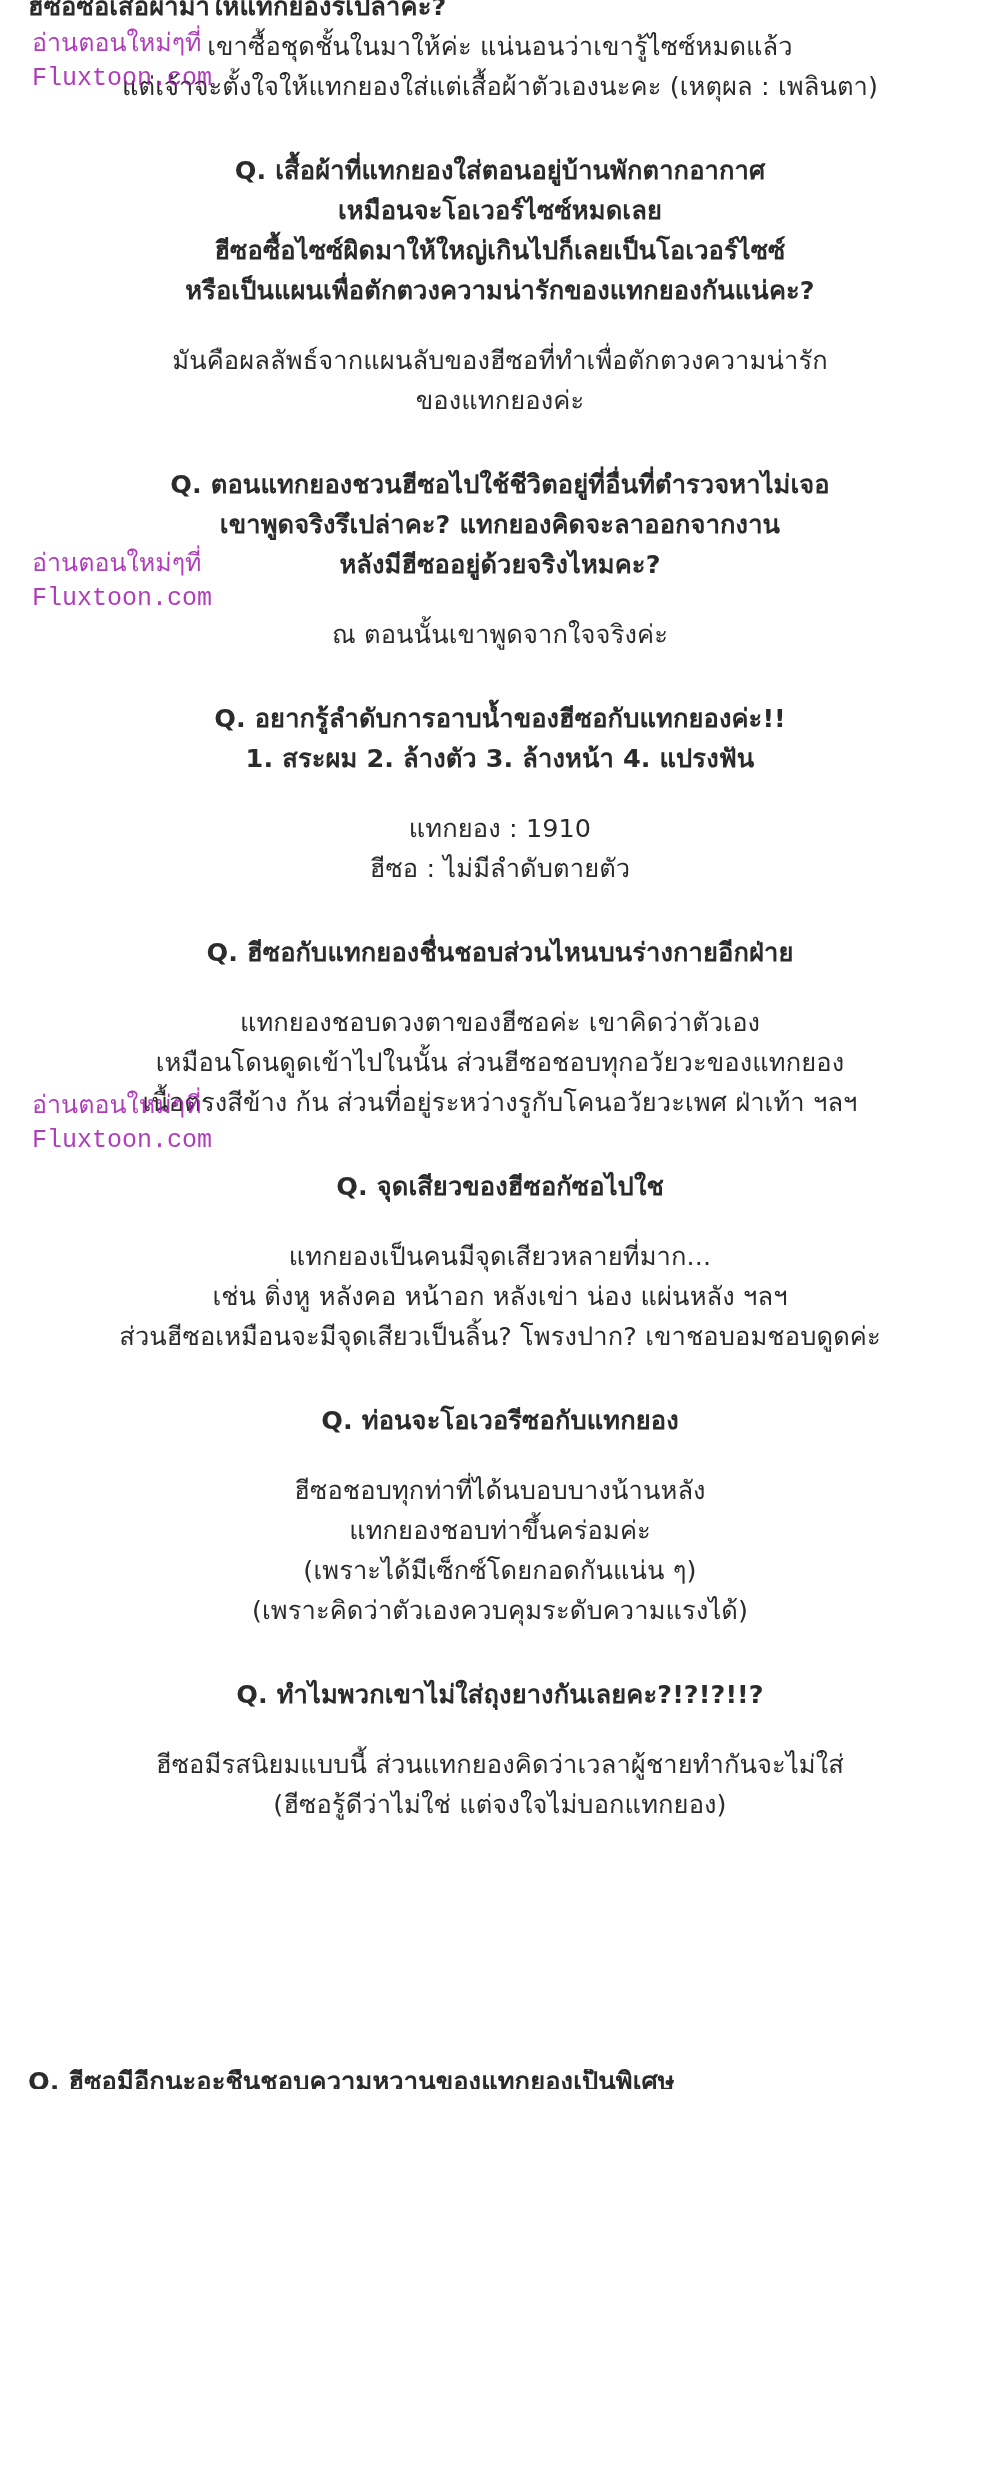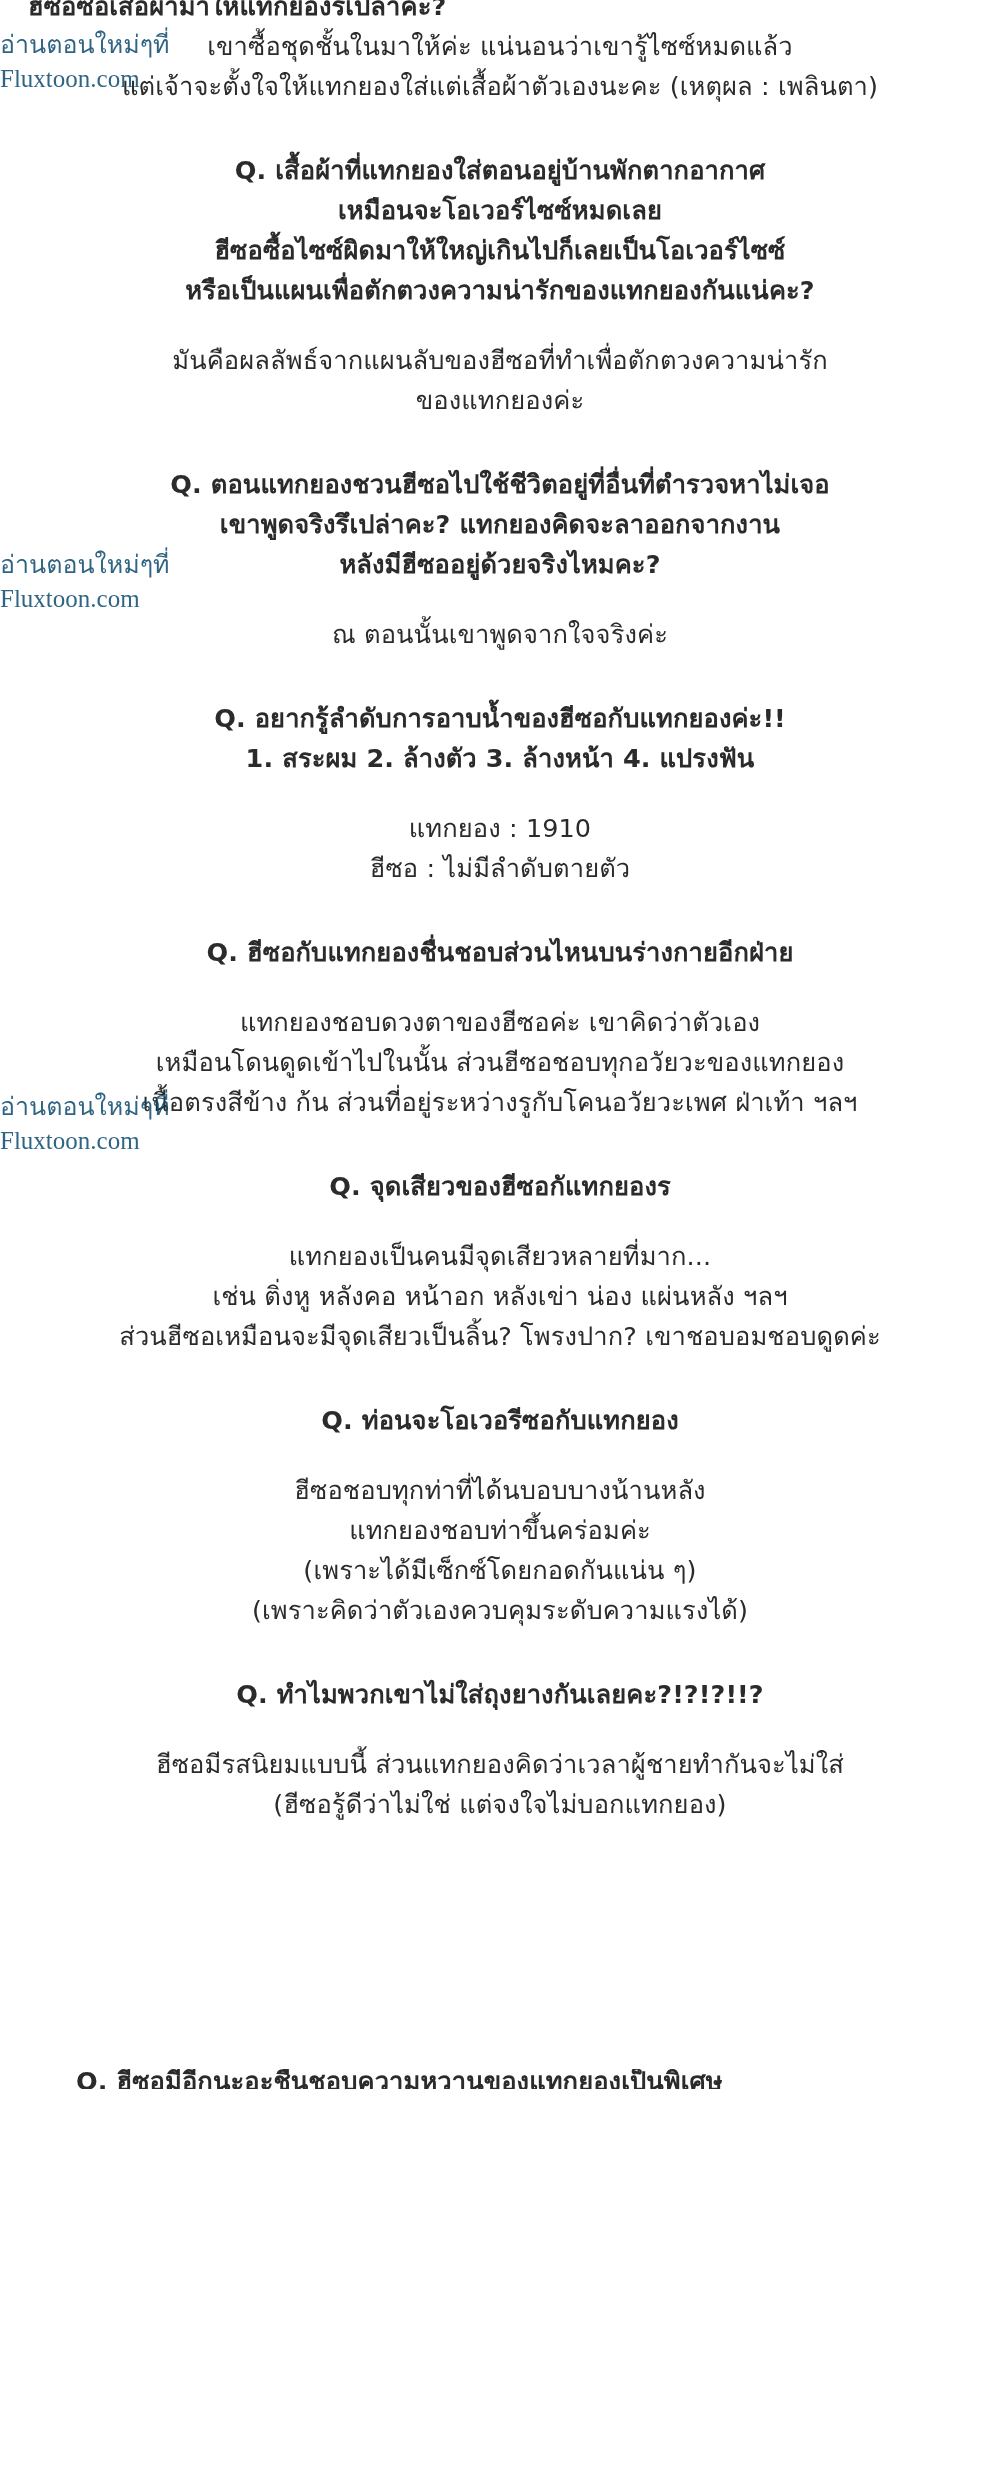--- a/index.html
+++ b/index.html
@@ -46,40 +46,40 @@
     overflow: hidden;
   }
   .clipped-top .line {
     position: relative;
     top: -14px;
   }
   
   .wm {
     position: absolute;
     left: 0;
-    color: #0c4a6e;
+    color: #a21caf;
     font-size: 25px;
     line-height: 34px;
-    font-family: Liberation Serif, serif;
+    font-family: Liberation Mono, monospace;
     white-space: nowrap;
     pointer-events: none;
     opacity: 0.85;
+    padding-left: 32px;
   }
   .wm-1 { top: 28px; }
   .wm-2 { top: 548px; }
   .wm-3 { top: 1090px; }
   .wm .wm-line2 { display: block; }
   .bottom-cut {
     position: absolute;
     left: 28px;
     right: 28px;
     bottom: 0;
     height: 20px;
     overflow: hidden;
-    margin-left: 48px;
   }
   .bottom-cut .line {
     position: relative;
     top: -8px;
   }
 </style>
 </head>
 <body>
 
 <div class="page">
@@ -130,21 +130,21 @@
         <div class="line bold">Q. ฮีซอกับแทกยองชื่นชอบส่วนไหนบนร่างกายอีกฝ่าย</div>
       </div>
       <div class="gap-md"></div>
       <div class="qa-block">
         <div class="line plain">แทกยองชอบดวงตาของฮีซอค่ะ เขาคิดว่าตัวเอง</div>
         <div class="line plain">เหมือนโดนดูดเข้าไปในนั้น ส่วนฮีซอชอบทุกอวัยวะของแทกยอง</div>
         <div class="line plain">เนื้อตรงสีข้าง ก้น ส่วนที่อยู่ระหว่างรูกับโคนอวัยวะเพศ ฝ่าเท้า ฯลฯ</div>
       </div>
       <div class="gap-lg"></div>
       <div class="qa-block">
-        <div class="line bold">Q. จุดเสียวของฮีซอกัแทกยองร</div>
+        <div class="line bold">Q. จุดเสียวของฮีซอกัซอไปใช</div>
       </div>
       <div class="gap-md"></div>
       <div class="qa-block">
         <div class="line plain">แทกยองเป็นคนมีจุดเสียวหลายที่มาก...</div>
         <div class="line plain">เช่น ติ่งหู หลังคอ หน้าอก หลังเข่า น่อง แผ่นหลัง ฯลฯ</div>
         <div class="line plain">ส่วนฮีซอเหมือนจะมีจุดเสียวเป็นลิ้น? โพรงปาก? เขาชอบอมชอบดูดค่ะ</div>
       </div>
       <div class="gap-lg"></div>
       <div class="qa-block">
         <div class="line bold">Q. ท่อนจะโอเวอรีซอกับแทกยอง</div>

